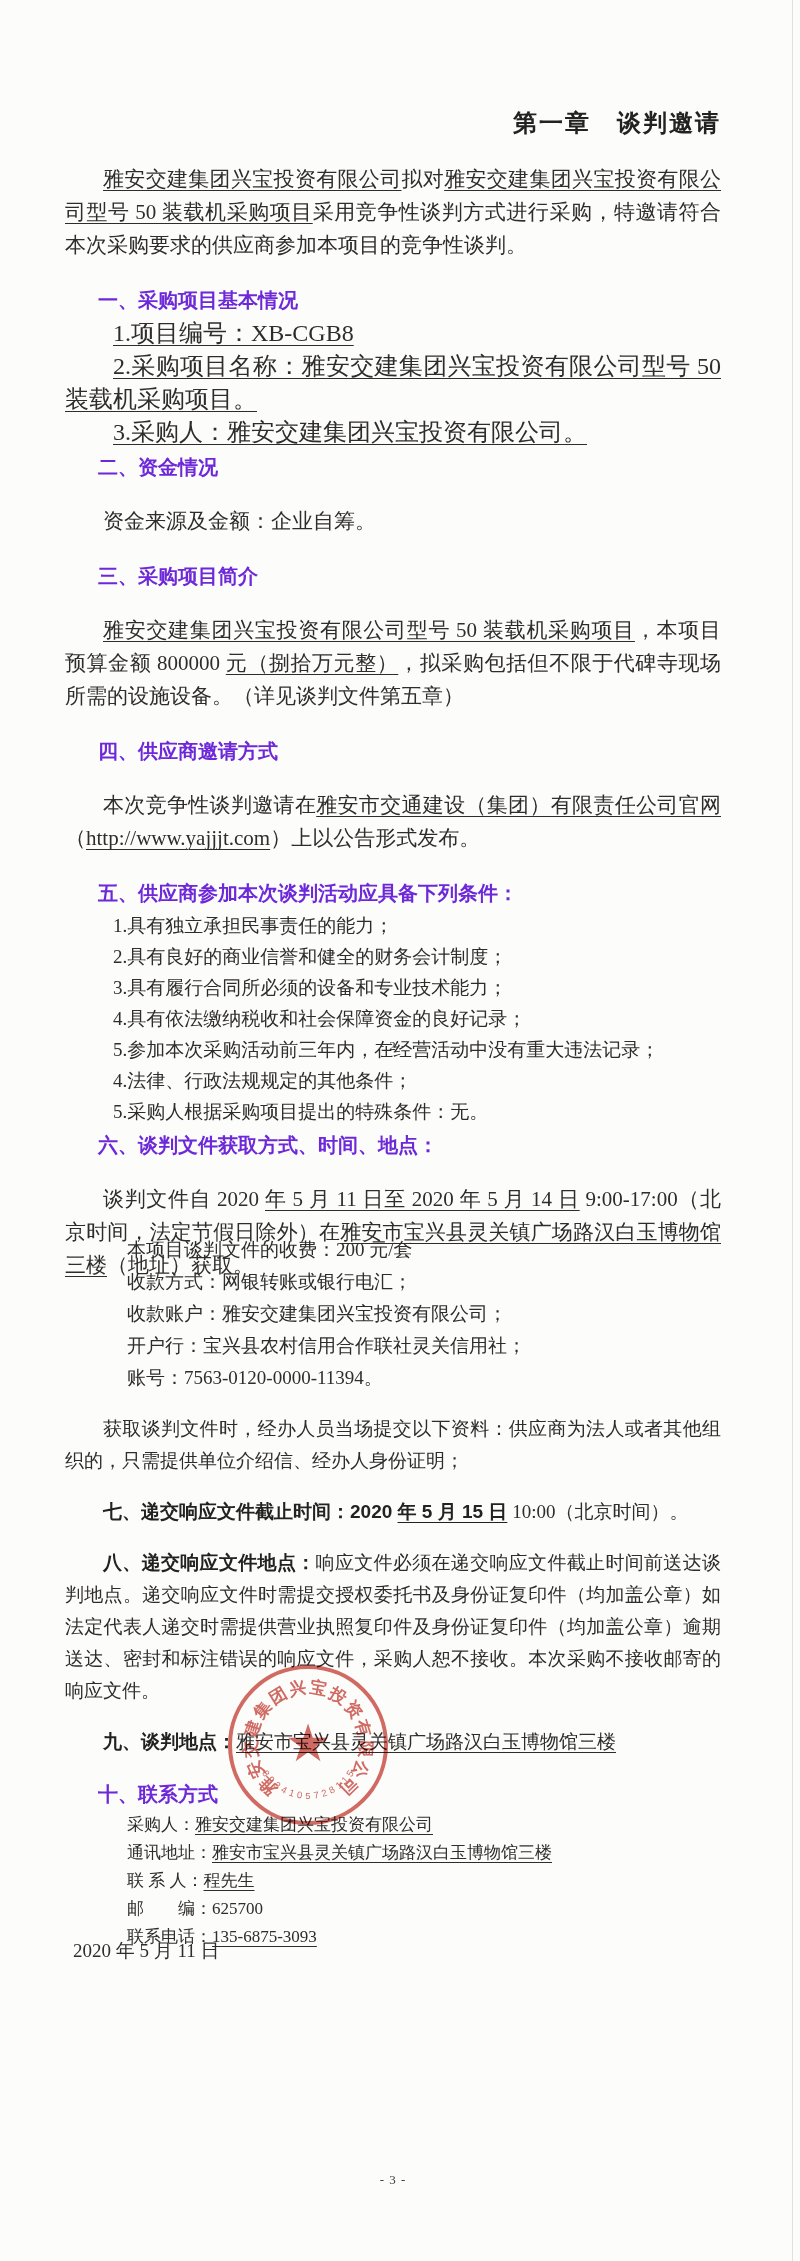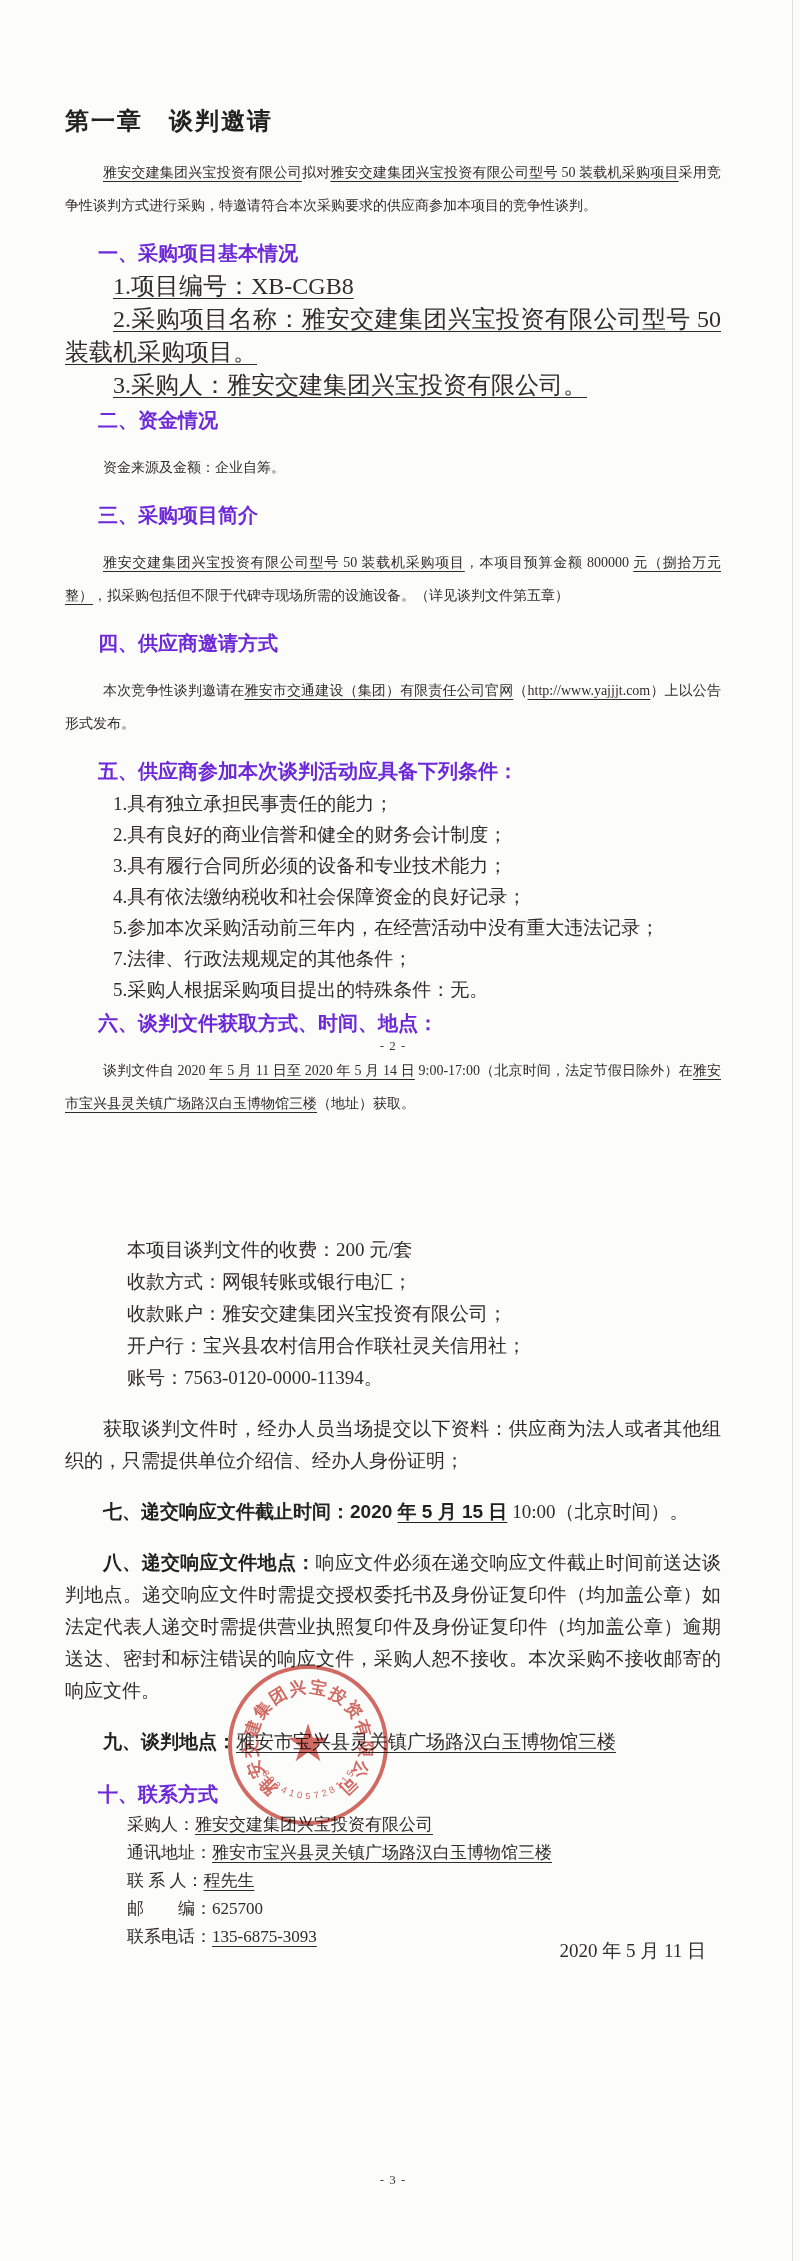--- a/index.html
+++ b/index.html
@@ -8,43 +8,43 @@
     width:800px;height:2261px;
     margin:0 auto;
     background:#fcfcfa;
     color:#2e2d2b;
     font-family:"Liberation Serif","DejaVu Serif",serif;
     overflow:hidden;
   }
   .scan-edge{position:absolute;top:0;right:7px;width:1px;height:100%;background:#e0e0dc;}
   .content{position:absolute;left:65px;top:104px;width:656px;}
   .doc-title{
-    font-family:Liberation Mono, monospace;
+    font-family:Liberation Sans, sans-serif;
     font-weight:bold;font-size:24px;line-height:38px;
-    text-align:left;letter-spacing:2px;margin-bottom:12px;color:#222;
+    text-align:right;letter-spacing:2px;margin-bottom:12px;color:#222;
   }
-  .para{font-size:14px;line-height:33px;text-align:justify;text-indent:38px;}
+  .para{font-size:21px;line-height:33px;text-align:justify;text-indent:38px;}
   .h2{
     font-family:"Liberation Sans","DejaVu Sans",sans-serif;
     font-weight:bold;font-size:20px;line-height:34px;
     padding-left:33px;color:#6d28d9;margin-top:1px;
   }
   .list-item{font-size:24px;line-height:33px;text-align:justify;text-indent:48px;}
   .cond{font-size:19px;line-height:31px;text-indent:48px;text-align:justify;}
   .u{text-decoration:underline;text-underline-offset:4px;text-decoration-thickness:1px;}
   .b{font-weight:bold;font-family:"Liberation Sans","DejaVu Sans",sans-serif;color:#222;}
   .page-footer{position:absolute;width:656px;left:65px;text-align:center;font-size:13px;color:#3a3a38;letter-spacing:1px;}
   .footer-2{top:1038px;}
   .footer-3{top:2172px;}
   .page2-block{position:absolute;left:65px;top:1234px;width:656px;}
   .fee-line{font-size:19px;line-height:32px;padding-left:62px;}
   .note-para{font-size:19px;line-height:32px;text-indent:38px;text-align:justify;}
   .p2-para{font-size:19px;line-height:32px;text-indent:38px;text-align:justify;margin-top:5px;}
   .contact-row{font-size:17px;line-height:28px;padding-left:62px;}
-  .date-line{position:absolute;top:1938px;left:80px;width:626px;text-align:right;font-size:19px;}
+  .date-line{position:absolute;top:1938px;left:73px;width:626px;text-align:left;font-size:19px;}
   
   .seal{
     position:absolute;left:226px;top:1663px;width:164px;height:164px;
     color:#c94a43;opacity:.82;mix-blend-mode:multiply;pointer-events:none;
   }
   .seal-circle{position:absolute;inset:2px;border:4px solid #c94a43;border-radius:50%;}
   .seal-star{
     position:absolute;left:0;top:50px;width:164px;text-align:center;
     font-size:52px;line-height:60px;font-family:"DejaVu Sans",sans-serif;
   }
@@ -79,21 +79,21 @@
 
     <div class="h2">四、供应商邀请方式</div>
     <p class="para"><span>本次竞争性谈判邀请在</span><span class="u">雅安市交通建设（集团）有限责任公司官网</span><span>（</span><span class="u">http://www.yajjjt.com</span><span>）上以公告形式发布。</span></p>
 
     <div class="h2">五、供应商参加本次谈判活动应具备下列条件：</div>
     <div class="cond">1.具有独立承担民事责任的能力；</div>
     <div class="cond">2.具有良好的商业信誉和健全的财务会计制度；</div>
     <div class="cond">3.具有履行合同所必须的设备和专业技术能力；</div>
     <div class="cond">4.具有依法缴纳税收和社会保障资金的良好记录；</div>
     <div class="cond">5.参加本次采购活动前三年内，在经营活动中没有重大违法记录；</div>
-    <div class="cond">7.法律、行政法规规定的其他条件；</div>
+    <div class="cond">4.法律、行政法规规定的其他条件；</div>
     <div class="cond">5.采购人根据采购项目提出的特殊条件：无。</div>
 
     <div class="h2">六、谈判文件获取方式、时间、地点：</div>
     <p class="para"><span>谈判文件自 2020 </span><span class="u">年 5 月 11 日至 2020 年 5 月 14 日</span><span> 9:00-17:00（北京时间，法定节假日除外）在</span><span class="u">雅安市宝兴县灵关镇广场路汉白玉博物馆三楼</span><span>（地址）获取。</span></p>
   </div>
 
   <div class="page-footer footer-2">- 2 -</div>
 
   <div class="page2-block">
     <div class="fee-line">本项目谈判文件的收费：200 元/套</div>

